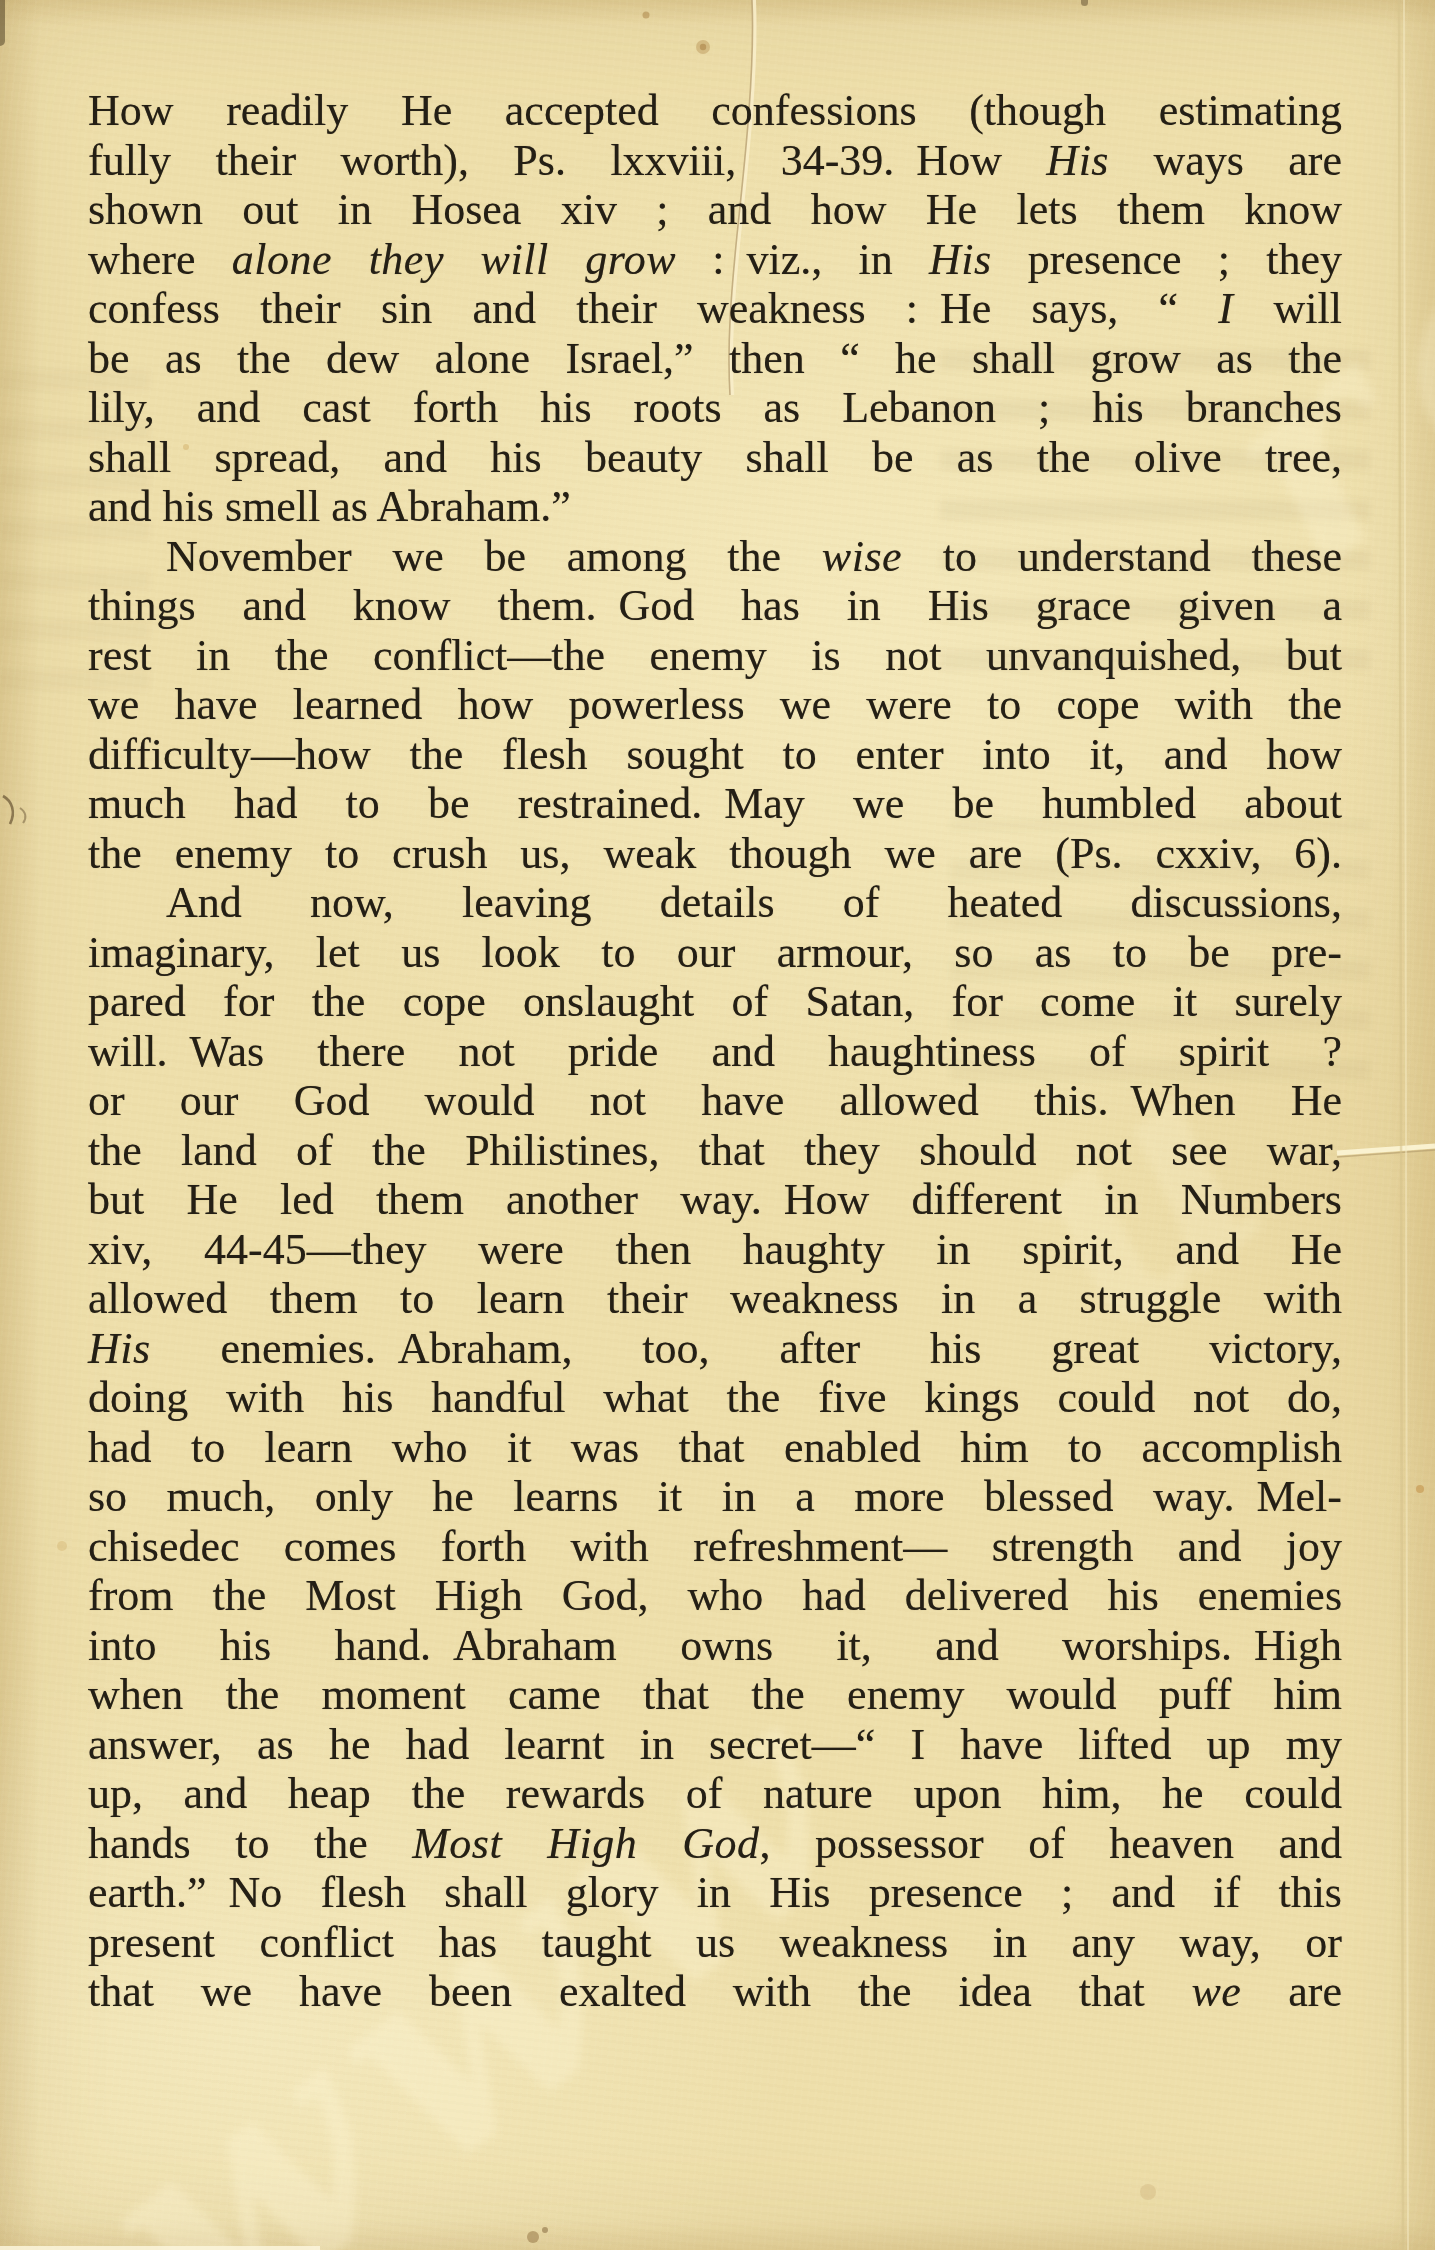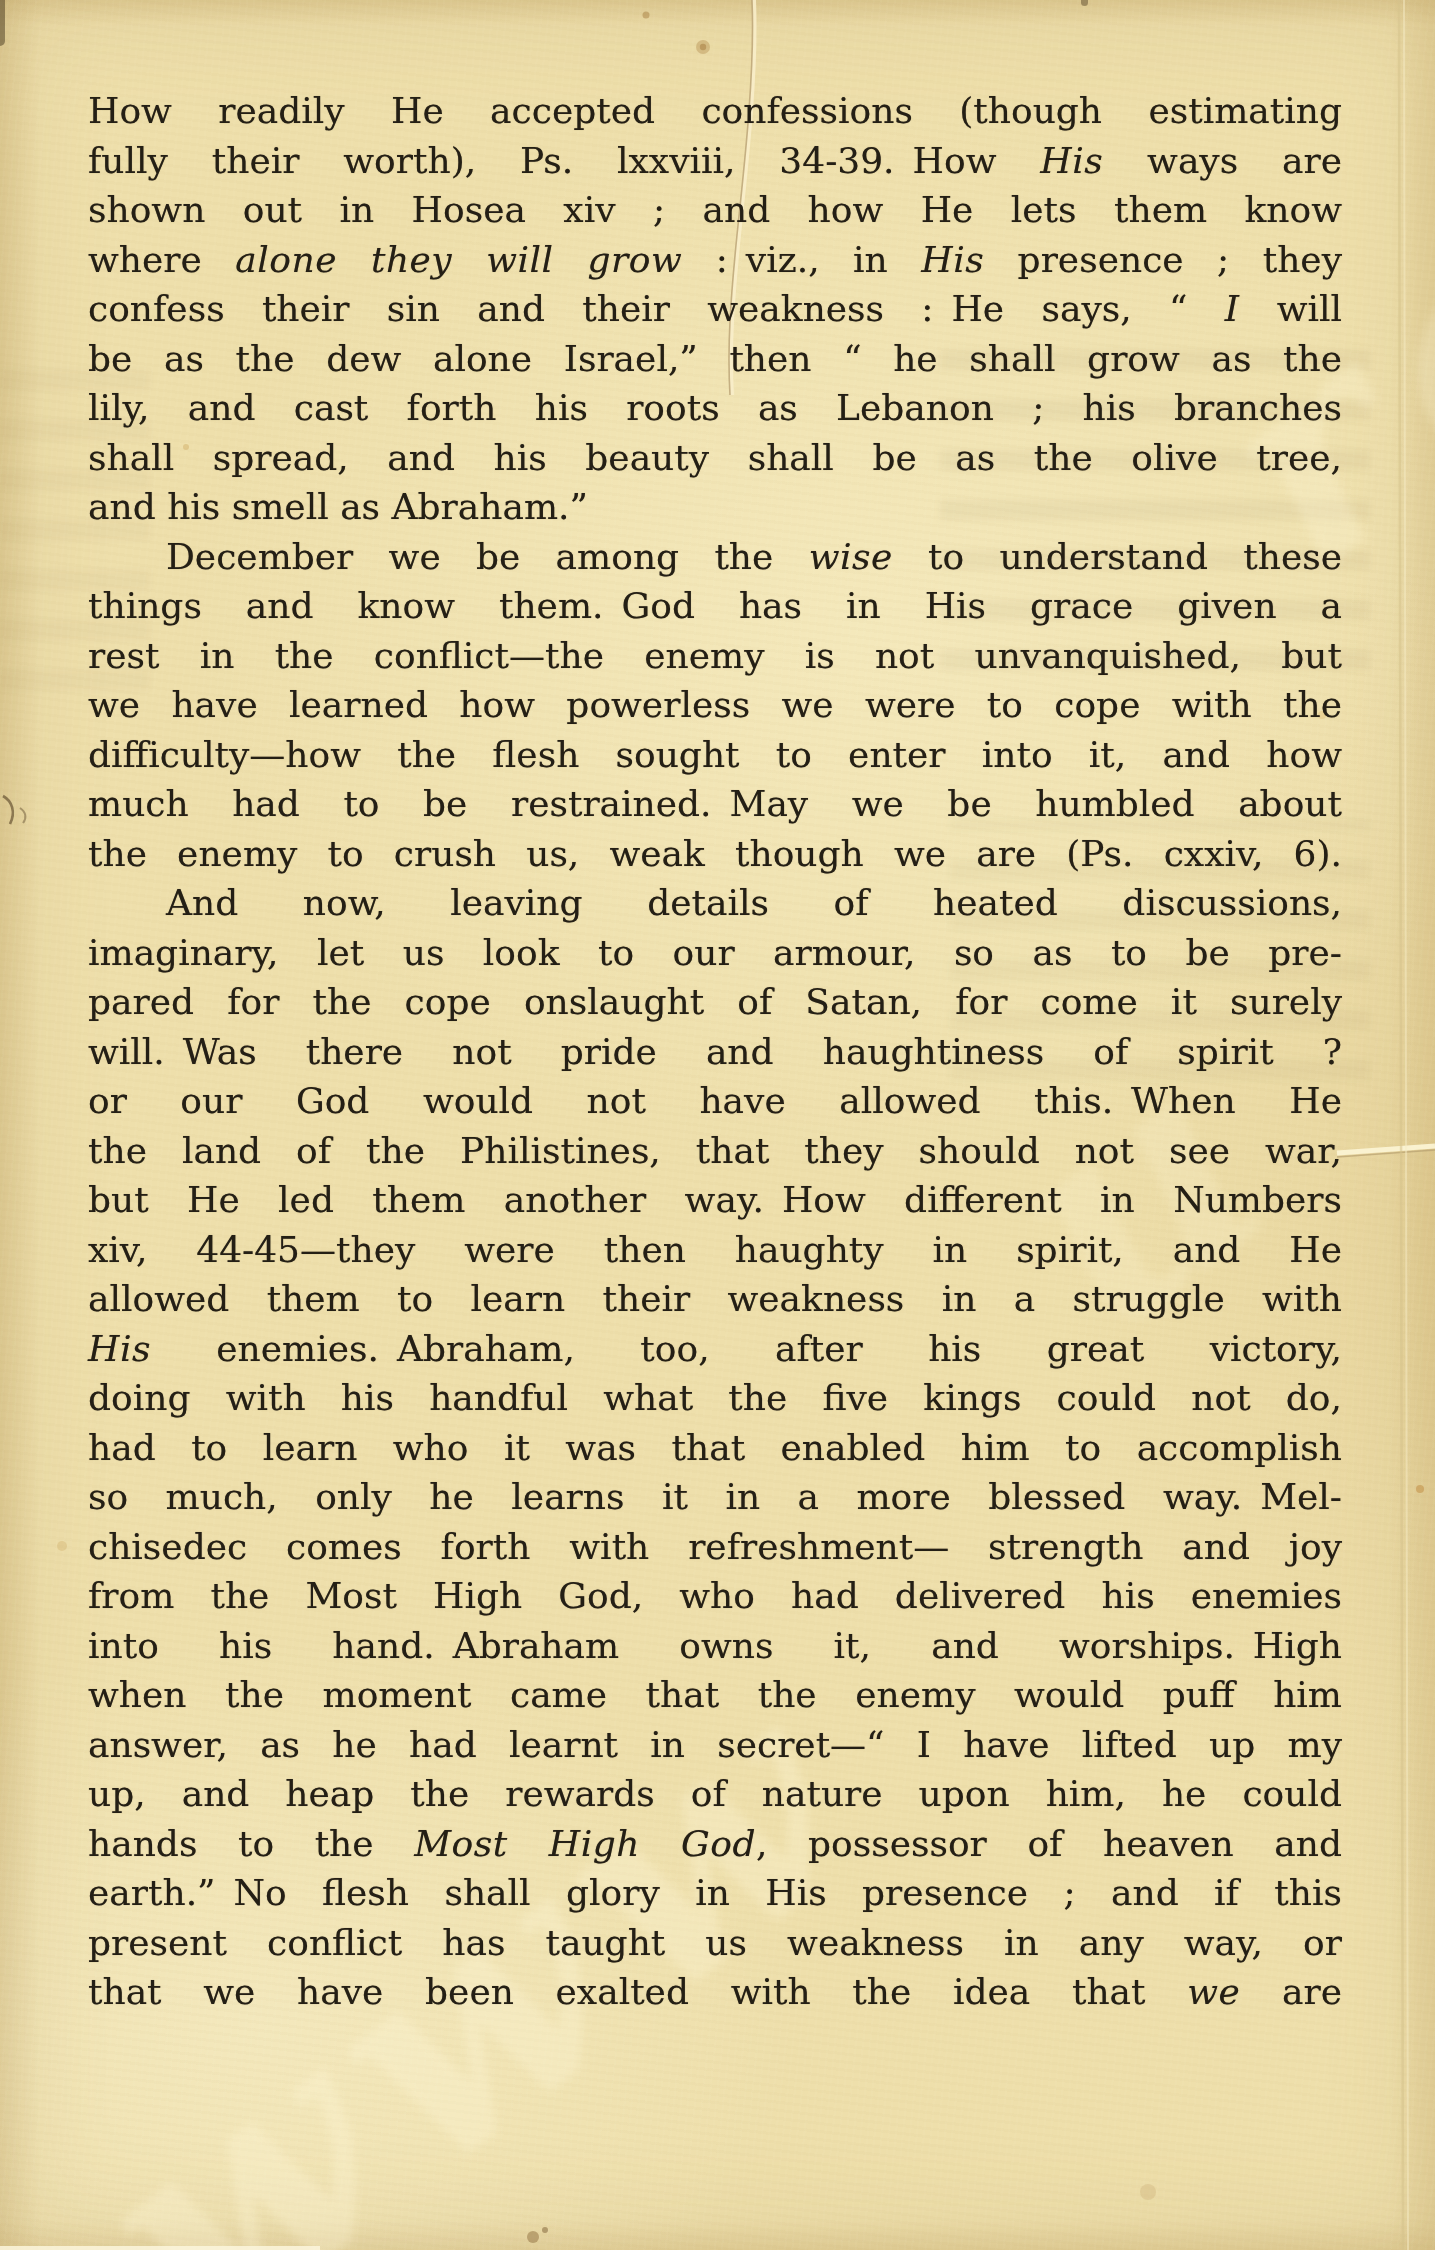--- a/index.html
+++ b/index.html
@@ -39,23 +39,24 @@
     font-style:italic; font-weight:bold;
     color:#fff8da; opacity:.30; filter:blur(5px);
     transform:rotate(-37deg);
     letter-spacing:26px;
   }
   .wm.f0{left:55px;  top:1835px; font-size:300px;}
   .wm.f1{left:1215px; top:215px; font-size:280px; opacity:.26;}
   .wm.f2{left:1020px; top:1010px; font-size:300px; opacity:.20;}
   .text-block{
     position:absolute; left:88px; top:86px; width:1254px;
-    font-size:36px; line-height:49.5px;
+    font-size:44px; line-height:49.5px;
     color:#241f15;
     text-shadow:0 0 .7px rgba(45,35,20,.55);
+    font-family:Liberation Serif, serif;
   }
   .line{
     text-align:justify;
     -moz-text-align-last:justify;
     text-align-last:justify;
     height:49.5px;
   }
   .line.short{text-align-last:left; -moz-text-align-last:left;}
   .line.indent{padding-left:78px;}
   .line em{font-style:italic; letter-spacing:.5px;}
@@ -122,21 +123,21 @@
   <div class="text-block" style="color: rgb(36, 31, 21);">
       <div class="line"><span>How readily He accepted confessions (though estimating</span></div>
       <div class="line"><span>fully their worth), Ps. lxxviii, 34-39. How </span><em>His</em><span> ways are</span></div>
       <div class="line"><span>shown out in Hosea xiv ; and how He lets them know</span></div>
       <div class="line"><span>where </span><em>alone they will grow</em><span> : viz., in </span><em>His</em><span> presence ; they</span></div>
       <div class="line"><span>confess their sin and their weakness : He says, “ </span><em>I</em><span> will</span></div>
       <div class="line"><span>be as the dew alone Israel,” then “ he shall grow as the</span></div>
       <div class="line"><span>lily, and cast forth his roots as Lebanon ; his branches</span></div>
       <div class="line"><span>shall spread, and his beauty shall be as the olive tree,</span></div>
       <div class="line short"><span>and his smell as Abraham.”</span></div>
-      <div class="line indent" style="padding-left: 78px;"><span>December we be among the </span><em>wise</em><span> to understand these</span></div>
+      <div class="line indent" style="padding-left: 78px;"><span>November we be among the </span><em>wise</em><span> to understand these</span></div>
       <div class="line"><span>things and know them. God has in His grace given a</span></div>
       <div class="line"><span>rest in the conflict—the enemy is not unvanquished, but</span></div>
       <div class="line"><span>we have learned how powerless we were to cope with the</span></div>
       <div class="line"><span>difficulty—how the flesh sought to enter into it, and how</span></div>
       <div class="line"><span>much had to be restrained. May we be humbled about</span></div>
       <div class="line"><span>the enemy to crush us, weak though we are (Ps. cxxiv, 6).</span></div>
       <div class="line indent" style="padding-left: 78px;"><span>And now, leaving details of heated discussions,</span></div>
       <div class="line"><span>imaginary, let us look to our armour, so as to be pre-</span></div>
       <div class="line"><span>pared for the cope onslaught of Satan, for come it surely</span></div>
       <div class="line"><span>will. Was there not pride and haughtiness of spirit ?</span></div>

